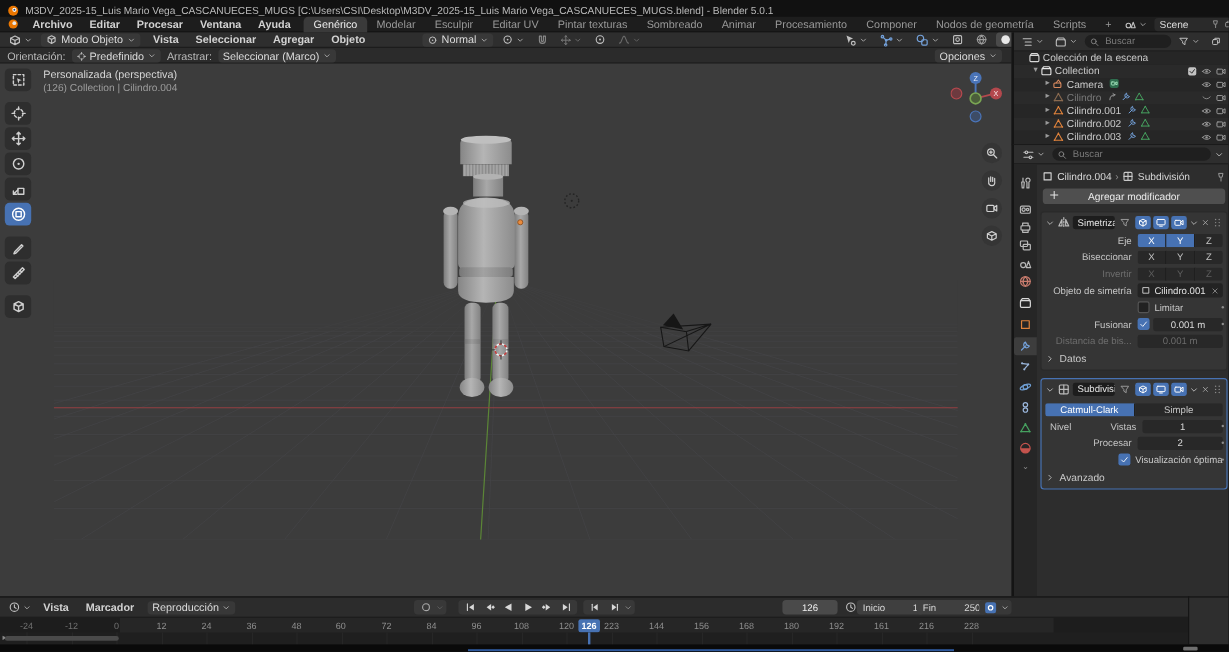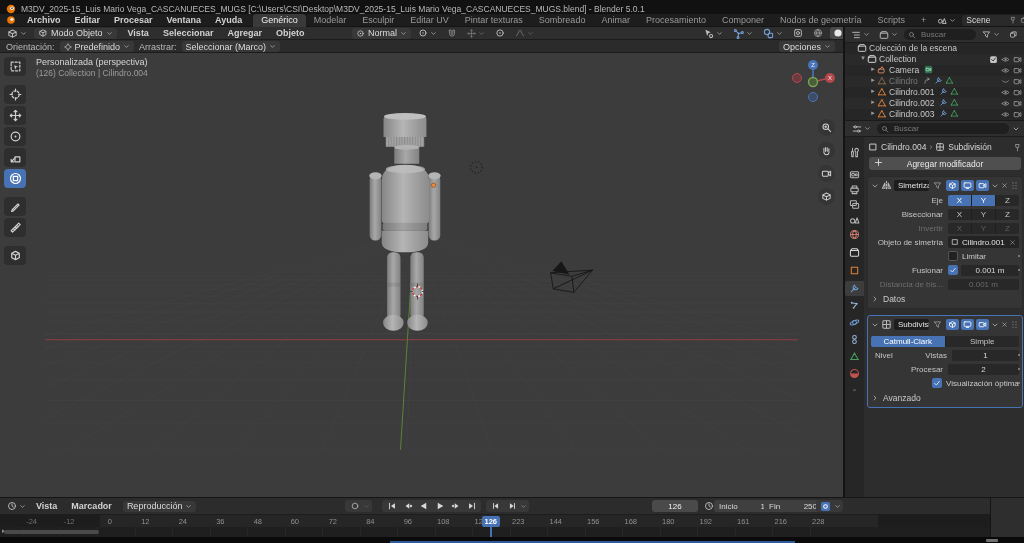--- a/index.html
+++ b/index.html
@@ -70,21 +70,21 @@
   .dot{position:absolute;right:-1px;top:5px;width:2px;height:2px;border-radius:50%;background:#8d8d8d;}
   .sub-h{display:flex;align-items:center;gap:4px;height:12px;margin-top:3px;color:#c9c9c9;font-size:8.5px;}
   .cb{width:10px;height:10px;border-radius:2px;flex:none;}
   .cb.on{background:#4772b3;display:flex;align-items:center;justify-content:center;}
   .cb.off{background:#222;border:1px solid #555;box-sizing:border-box;}
   
   #timeline{left:0;top:497px;width:990px;height:40px;background:#2c2c2c;border-top:1px solid #151515;box-sizing:border-box;}
   #tl-header{position:absolute;left:0;top:0;width:990px;height:16px;display:flex;align-items:center;}
   #tl-ruler{position:absolute;left:0;top:16px;width:990px;height:13px;background:#262626;border-top:1px solid #1d1d1d;box-sizing:border-box;}
   #tl-channels{position:absolute;left:0;top:29px;width:990px;height:11px;background:#1f1f1f;}
-  .rlab{position:absolute;top:2px;width:30px;margin-left:-15px;text-align:right;color:#8f8f8f;font-size:7.5px;}
+  .rlab{position:absolute;top:2px;width:30px;margin-left:-15px;text-align:center;color:#8f8f8f;font-size:7.5px;}
   #tl-filler{left:990px;top:497px;width:34px;height:40px;background:#2e2e2e;border-left:1px solid #151515;border-top:1px solid #151515;box-sizing:border-box;}
   #statusbar{left:0;top:537px;width:1024px;height:6px;background:#0a0a0a;}
   .tl-pill{display:flex;align-items:center;gap:1px;background:#383838;border-radius:3px;height:12px;padding:0 2px;}
   .pb-btn{width:15px;height:12px;display:flex;align-items:center;justify-content:center;}
   .fr-field{background:#4a4a4a;border-radius:3px;height:12px;display:flex;align-items:center;justify-content:center;color:#f0f0f0;font-size:8px;}
   .se-field{background:#3f3f3f;border-radius:3px;height:12px;display:flex;align-items:center;justify-content:space-between;color:#d8d8d8;font-size:8px;padding:0 5px;}
 </style>
 </head>
 <body>
 

